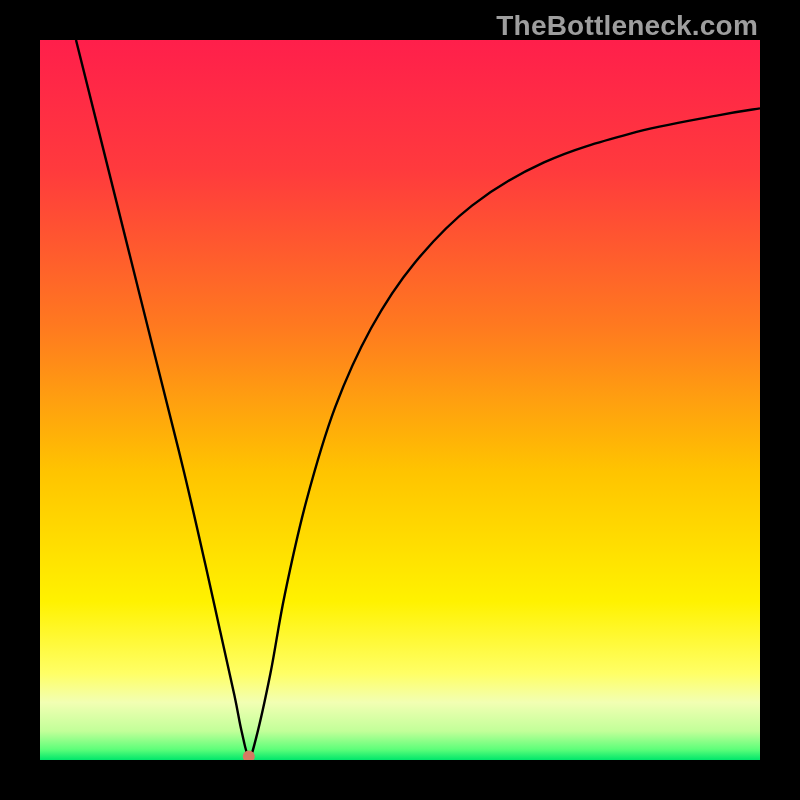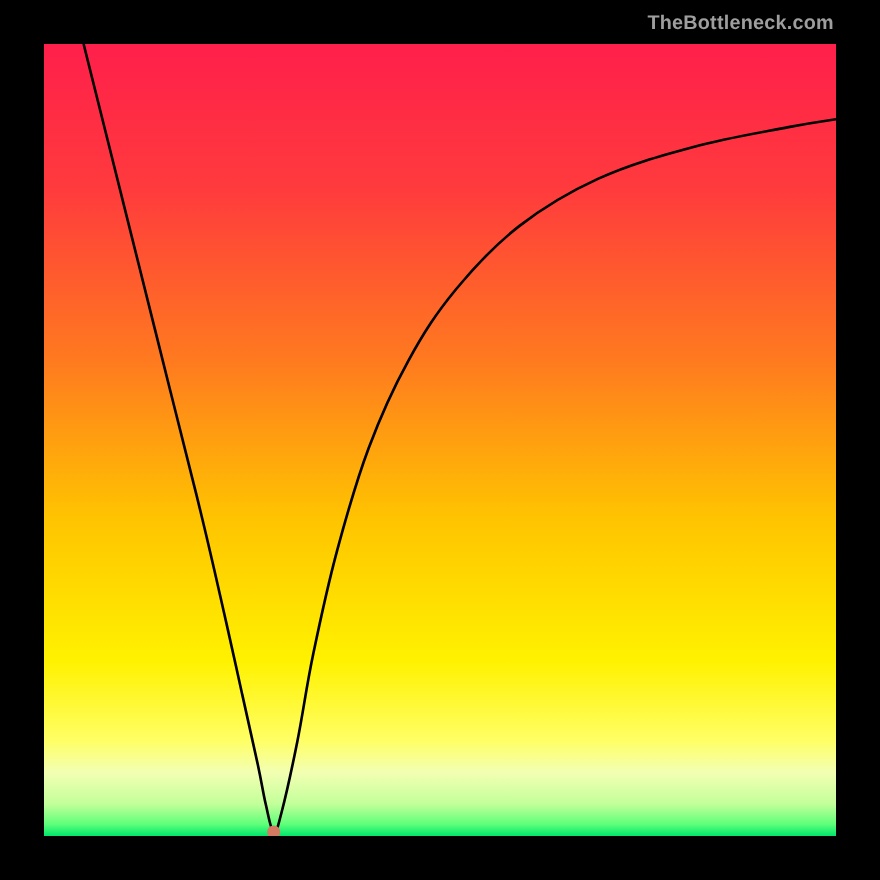--- a/index.html
+++ b/index.html
@@ -37,21 +37,21 @@
     left: 0;
     top: 0;
     width: 720px;
     height: 720px;
   }
   .watermark {
     position: absolute;
     top: 10px;
     right: 42px;
     color: #9e9e9e;
-    font-size: 18px;
+    font-size: 28px;
     font-weight: 600;
     letter-spacing: 0.2px;
   }
 </style>
 </head>
 <body>
 
 <div class="frame">
 
   <div class="watermark">TheBottleneck.com</div>

